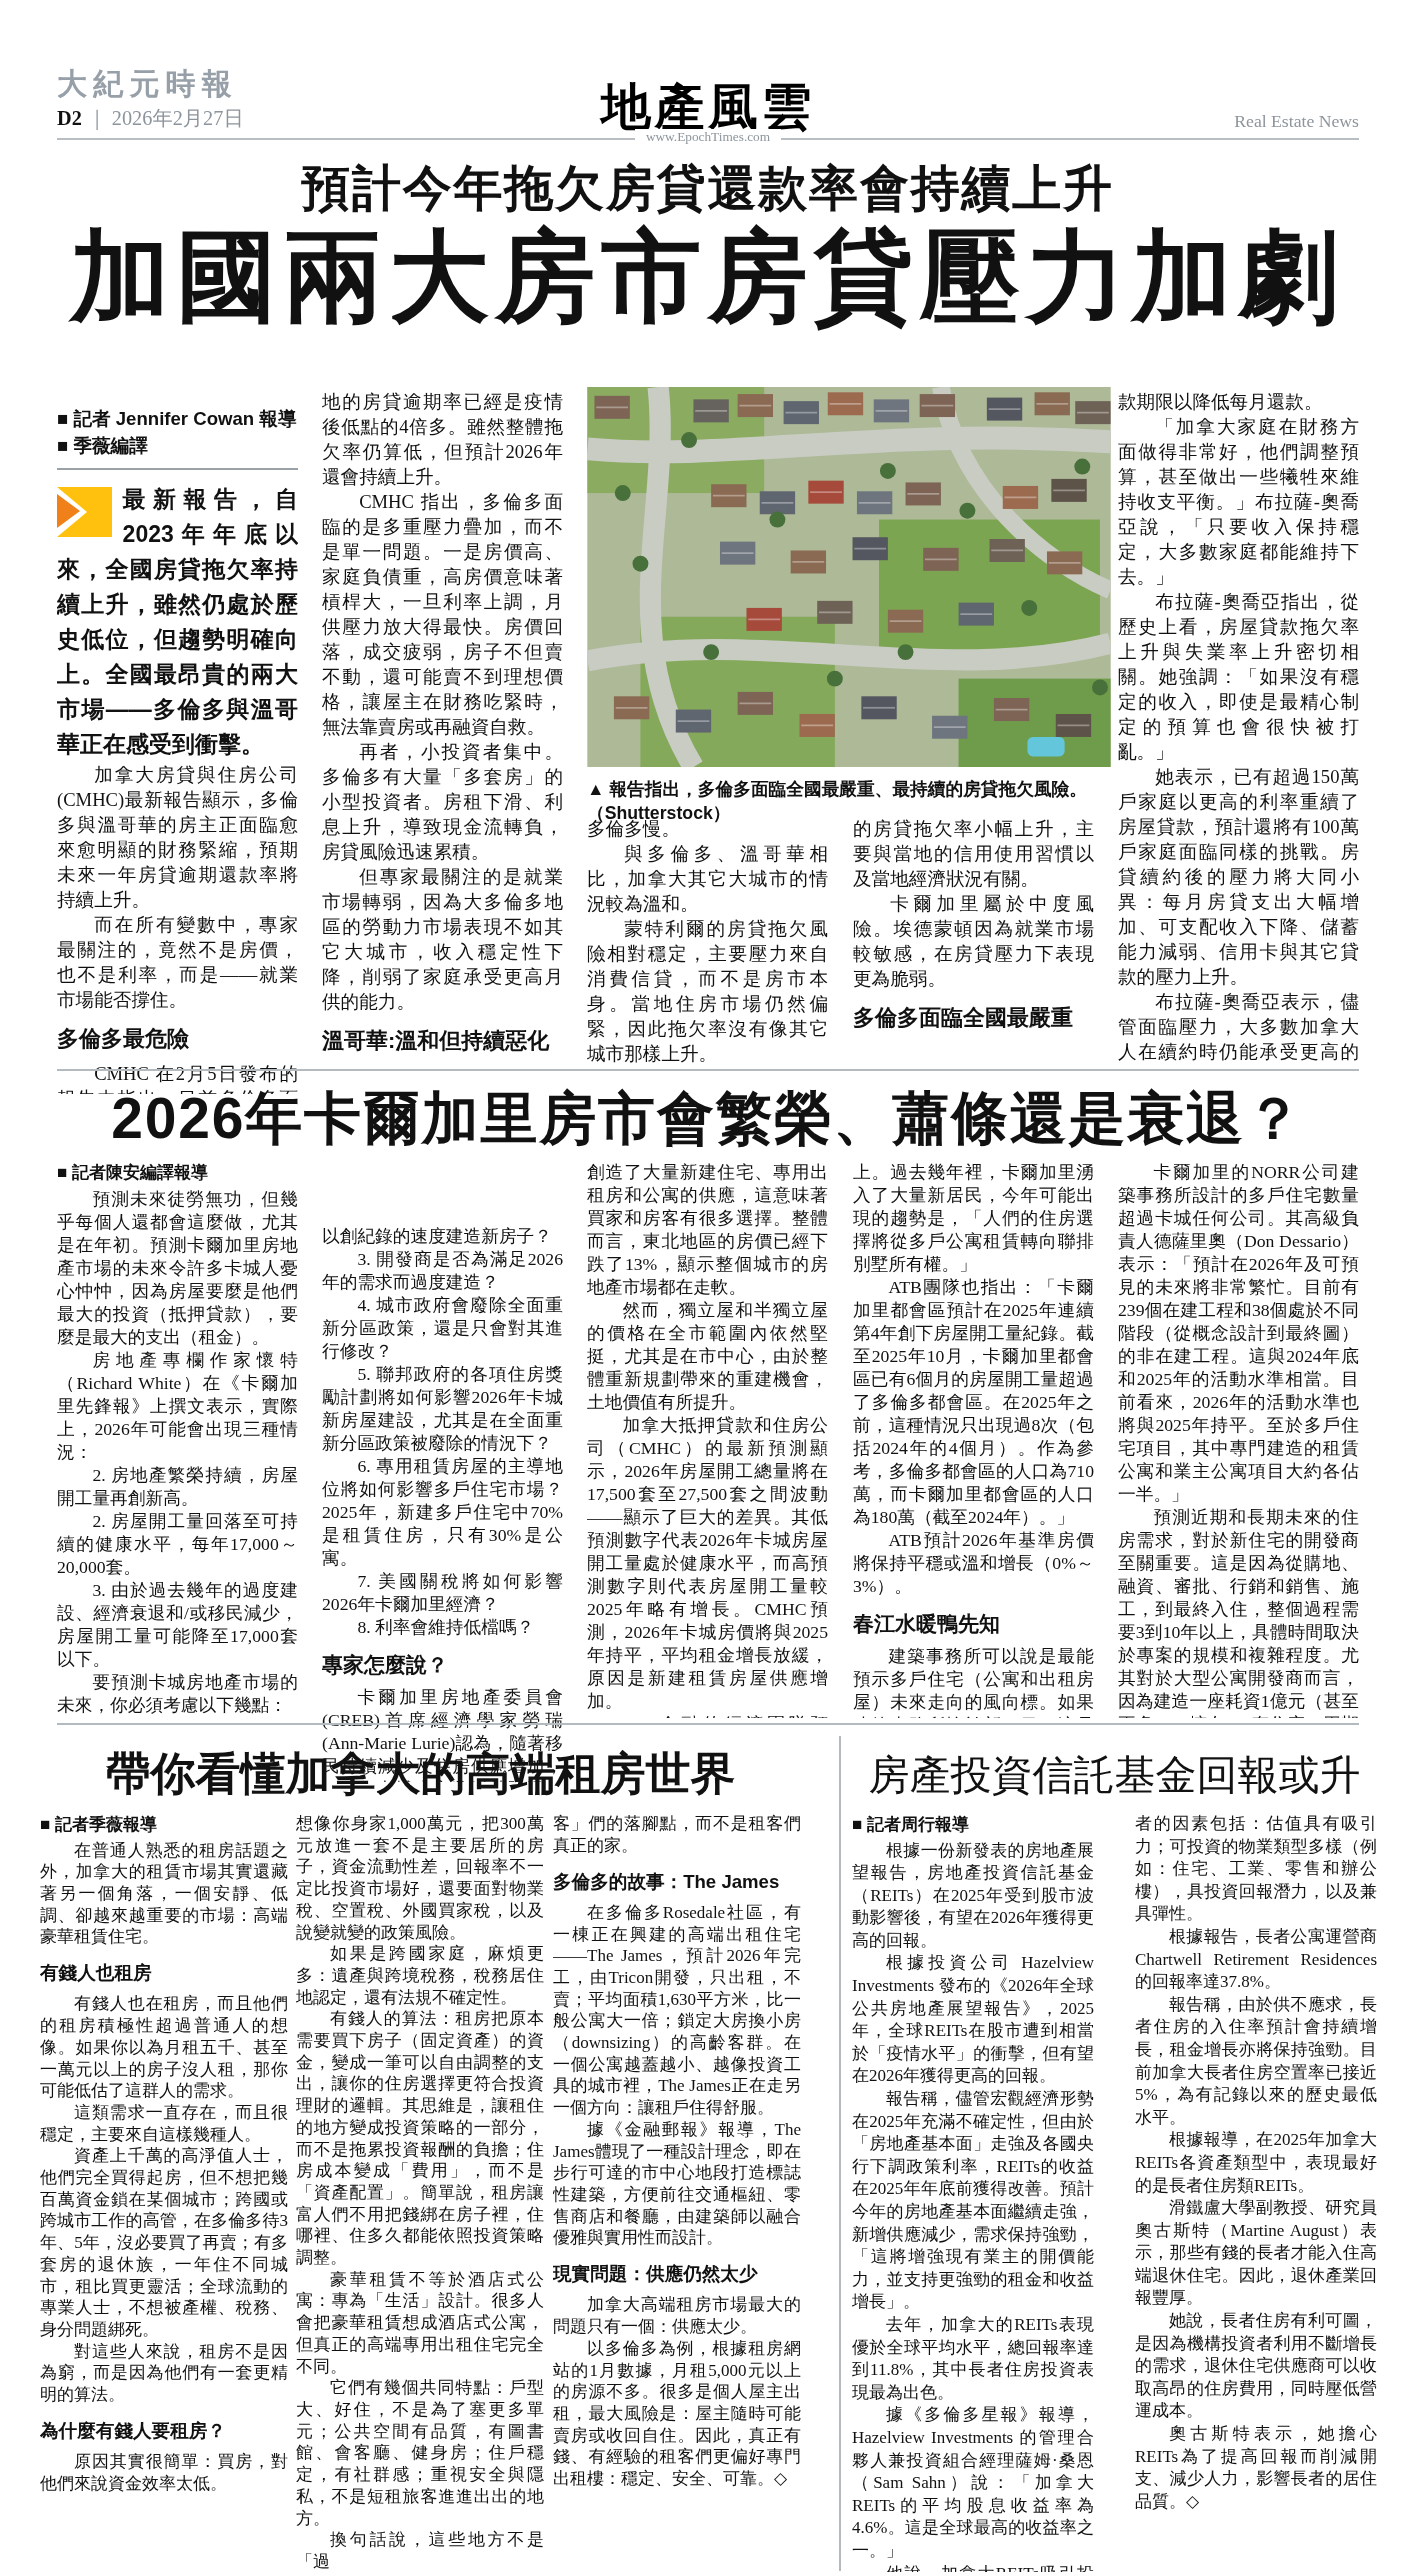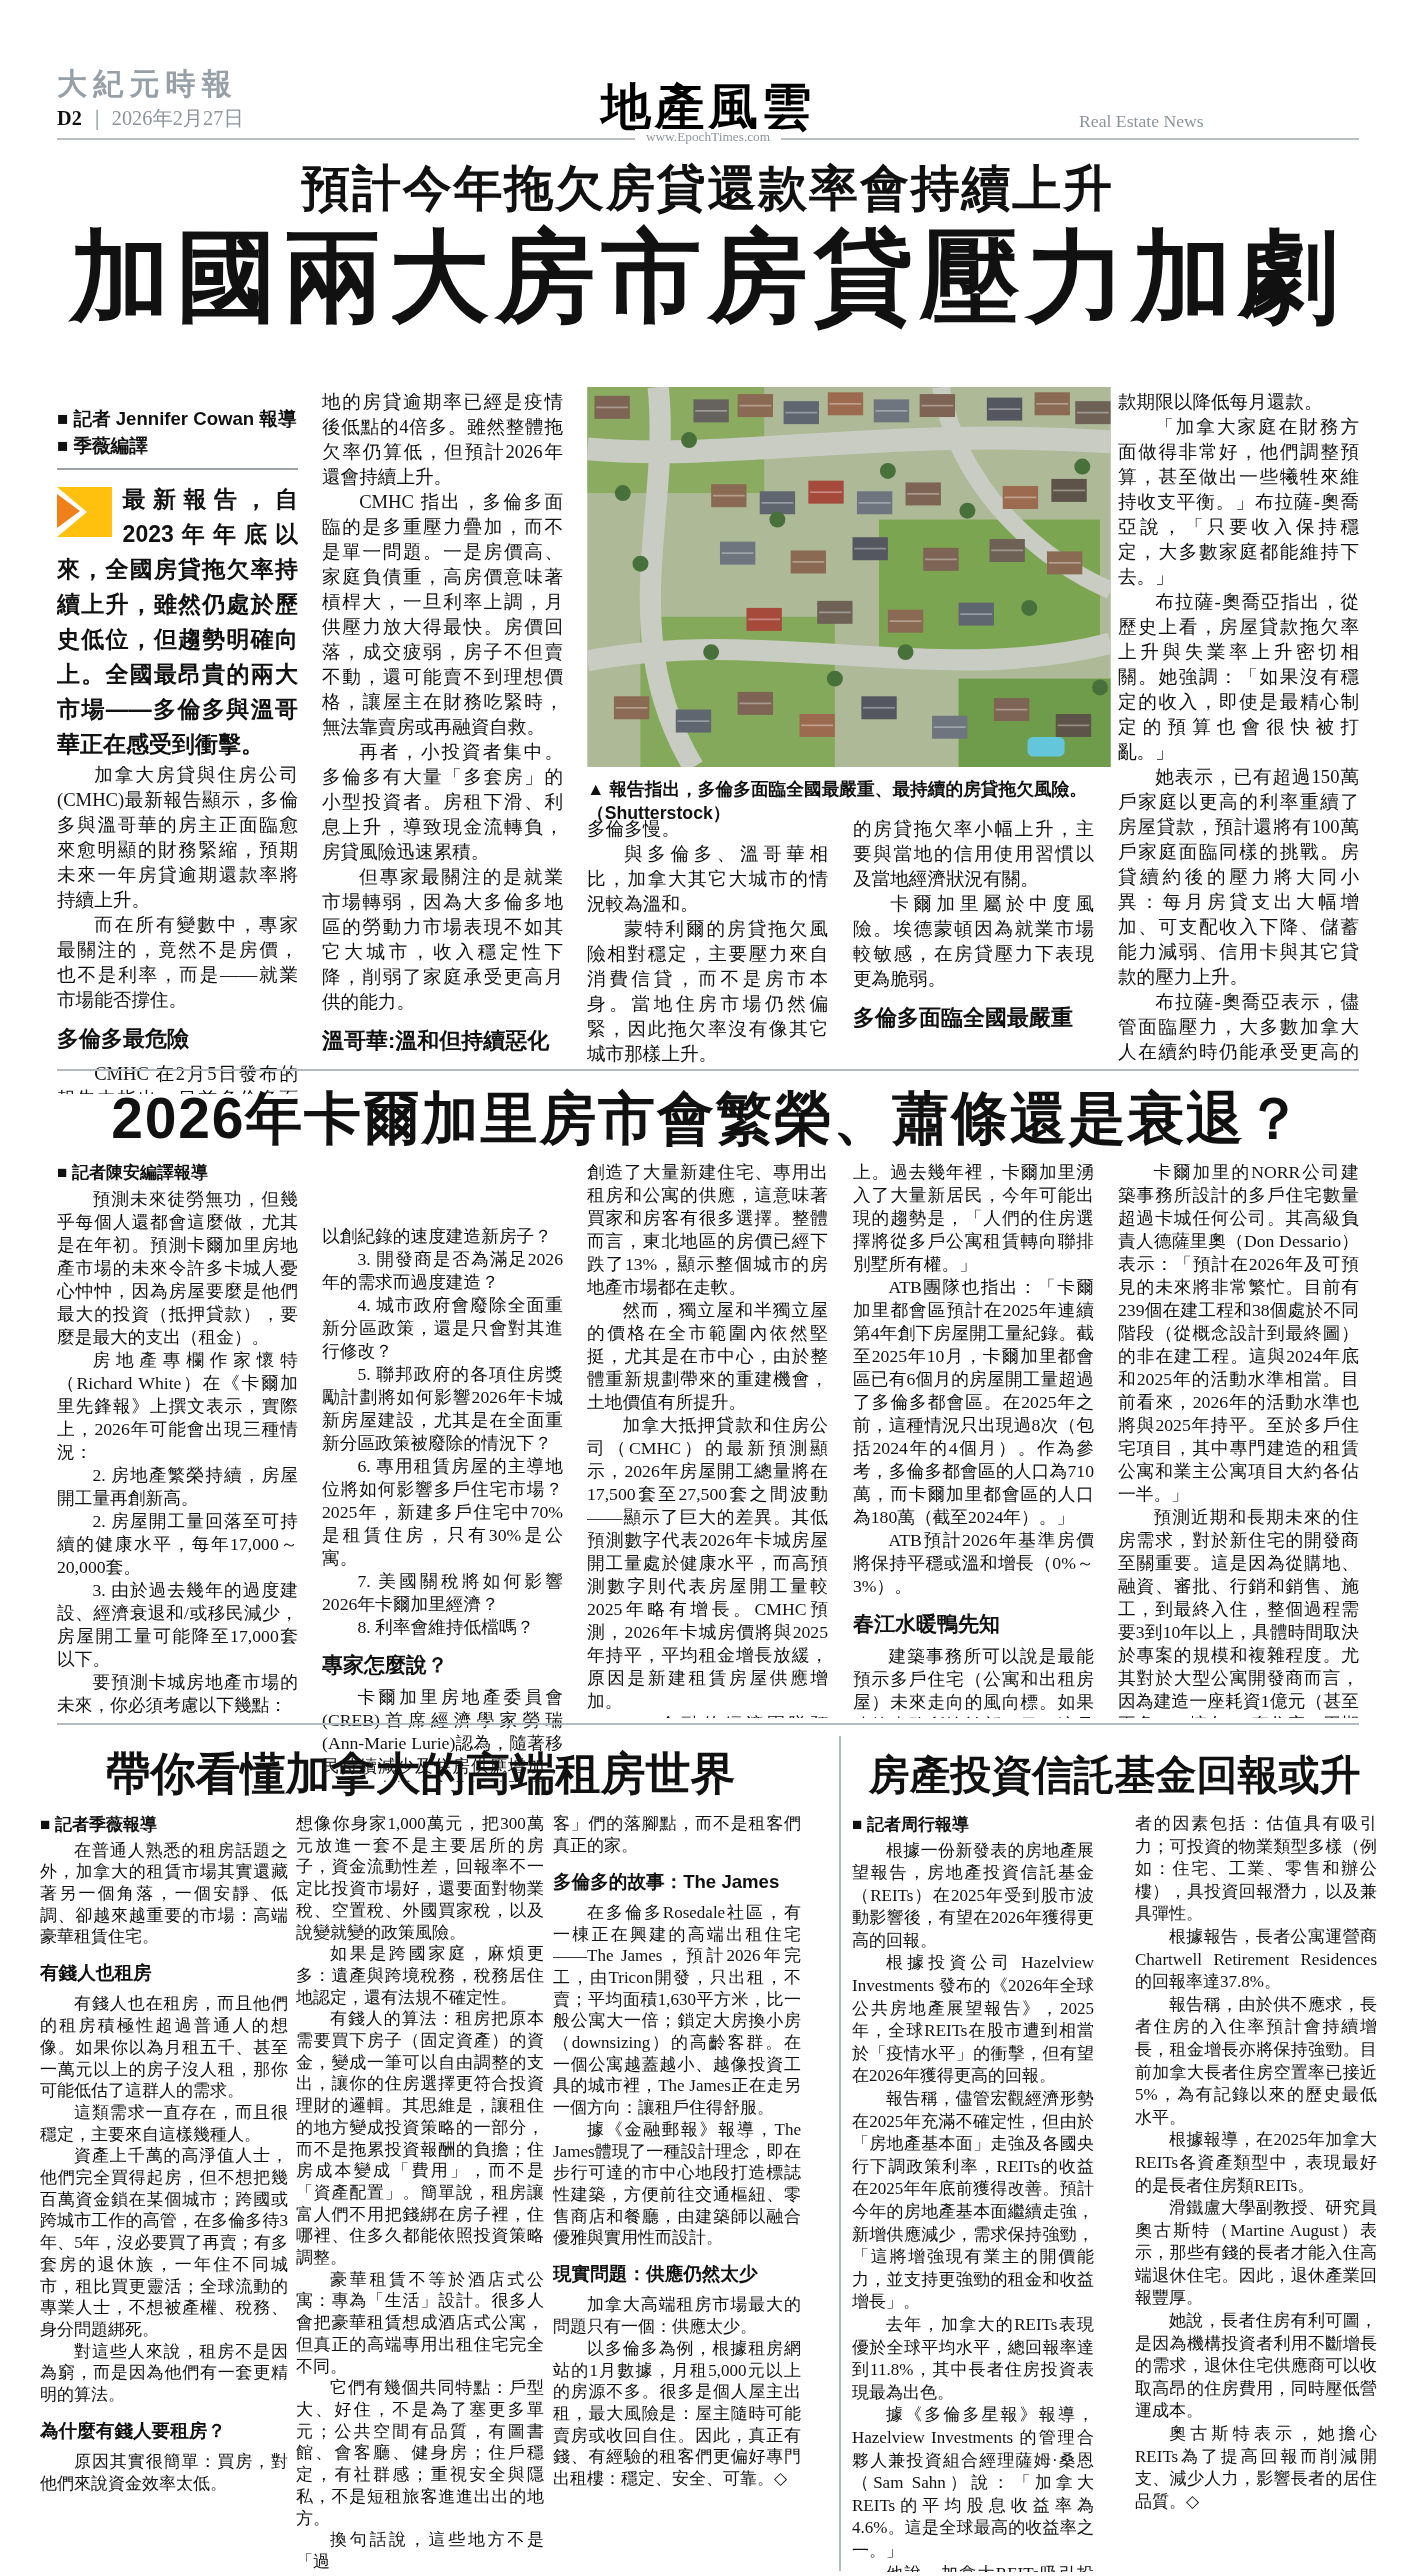--- a/index.html
+++ b/index.html
@@ -6,21 +6,21 @@
   body{width:1415px;height:2576px;position:relative;overflow:hidden;
        font-family:"Liberation Serif","DejaVu Serif",serif;color:#111;}
   .abs{position:absolute;}
   
   .masthead{left:57px;top:64px;font-size:30px;font-weight:bold;color:#97a0a8;letter-spacing:6.2px;}
   .edition-line{left:57px;top:104px;font-size:20.3px;color:#8d959c;}
   .edition-line b{color:#111;font-weight:bold;}
   .section-title{left:487px;top:74px;width:442px;text-align:center;font-size:50px;font-weight:700;color:#000;letter-spacing:3.5px;}
   .section-url{left:487px;top:129px;width:442px;text-align:center;font-size:13.3px;color:#8d959c;z-index:3;}
   .section-url span{background:#fff;padding:0 10.6px;}
-  .section-en{left:1079px;top:111px;width:280px;text-align:left;font-size:17.7px;color:#8d959c;}
+  .section-en{left:1079px;top:111px;width:280px;text-align:right;font-size:17.7px;color:#8d959c;}
   .head-rule{left:57px;top:138px;width:1302px;height:1.8px;background:#b9bec3;}
   
   .kicker{left:0;top:156px;width:1415px;text-align:center;font-size:49px;font-weight:900;letter-spacing:1.8px;}
   .headline1{left:0;top:211px;width:1415px;text-align:center;font-size:100px;font-weight:900;letter-spacing:6.2px;}
   
   .col{position:absolute;overflow:hidden;}
   .para{margin:0;text-indent:2em;text-align:justify;}
   .para.cont{text-indent:0;}
   .subhead{font-family:"Liberation Sans","DejaVu Sans",sans-serif;font-weight:bold;margin:12.4px 0 7px 0;}
   .a1 .para{font-size:18.6px;line-height:25px;}
@@ -42,21 +42,21 @@
   
   .photo{left:587px;top:387px;width:524px;height:380px;overflow:hidden;}
   .caption{left:587px;top:777px;width:524px;font-family:"Liberation Sans","DejaVu Sans",sans-serif;font-weight:600;font-size:17.7px;line-height:24px;color:#111;}
   
   .divider{background:#b5babe;height:1.8px;left:57px;width:1302px;}
   .vdivider{background:#b5babe;width:1.8px;left:839px;top:1736px;height:835px;}
   
   .headline2{left:0;top:1081px;width:1415px;text-align:center;font-size:57px;font-weight:900;font-family:"Liberation Sans","DejaVu Sans",sans-serif;letter-spacing:1.8px;}
   
   .headline3{left:40px;top:1744px;width:761px;text-align:center;font-size:45px;font-weight:900;font-family:"Liberation Sans","DejaVu Sans",sans-serif;}
-  .headline4{left:852px;top:1748px;width:525px;text-align:center;font-size:41px;font-weight:700;font-family:"Liberation Sans","DejaVu Sans",sans-serif;}
+  .headline4{left:852px;top:1748px;width:525px;text-align:center;font-size:41px;font-weight:400;font-family:"Liberation Sans","DejaVu Sans",sans-serif;}
 </style>
 </head>
 <body>
 
 <div class="abs masthead">大紀元時報</div>
 <div class="abs edition-line">
   <b>D2</b>
   <span>｜</span>
   <span>2026年2月27日</span>
 </div>

